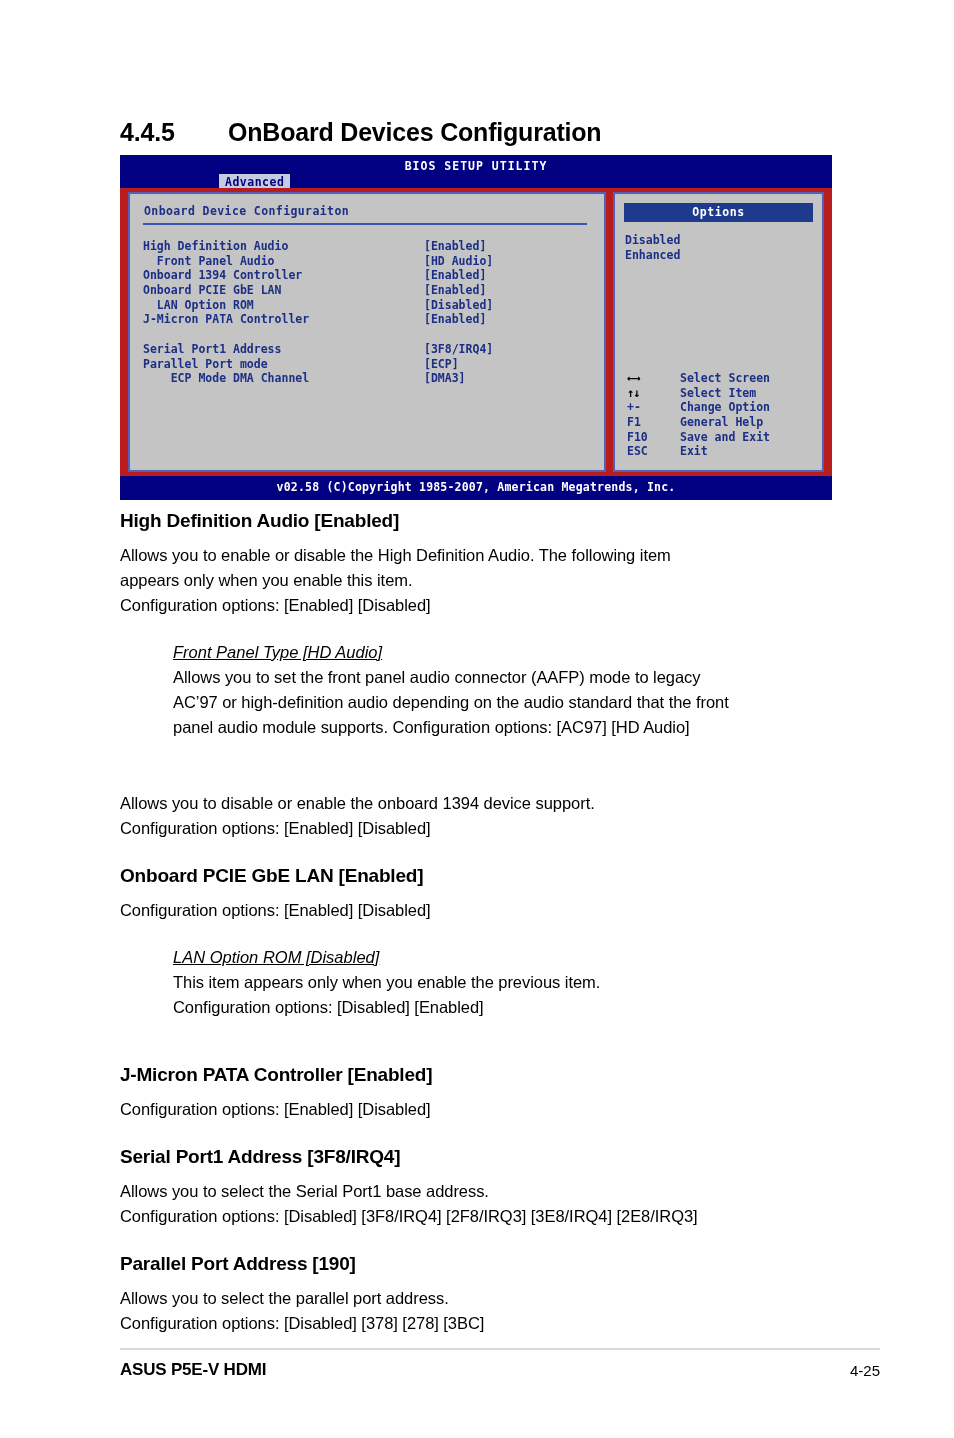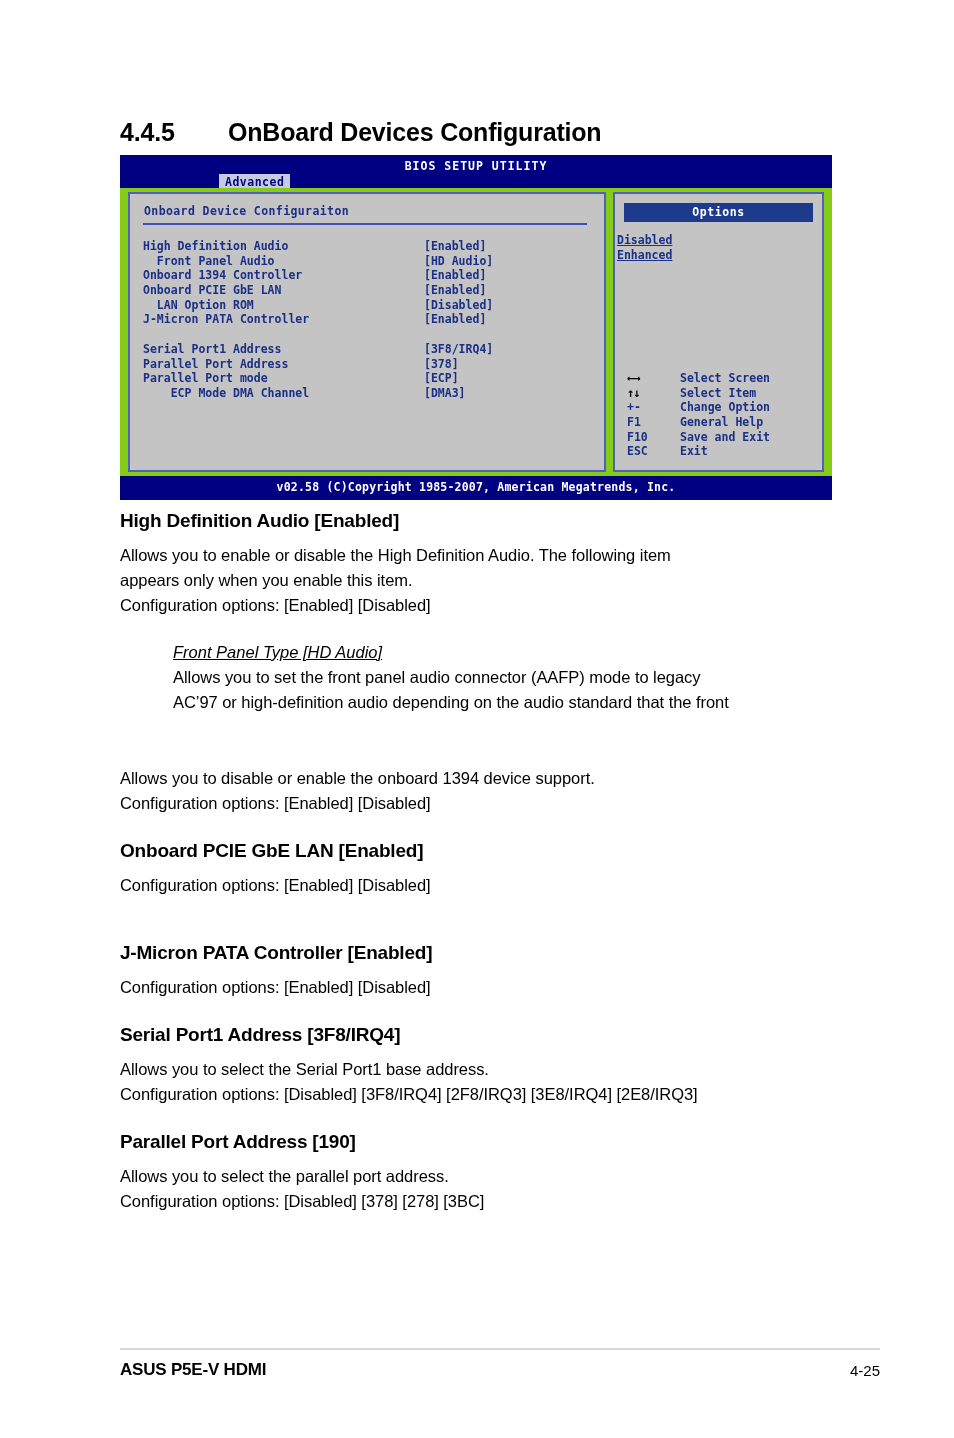--- a/index.html
+++ b/index.html
@@ -74,21 +74,21 @@
     padding: 1px 6px 2px 6px;
     background: #c5cbe0;
     color: #000080;
     letter-spacing: 0.5px;
   }
 
   .bios-body {
     position: absolute;
     left: 0; top: 33px;
     width: 712px; height: 288px;
-    background: #84cc16;
+    background: #b91c1c;
     box-sizing: border-box;
     padding: 4px 5px 4px 5px;
   }
   .panel {
     position: absolute;
     background: #c4c4c4;
     border: 2px solid #5360b8;
     box-sizing: border-box;
   }
   .panel-left {
@@ -141,23 +141,22 @@
     left: 9px; top: 9px;
     width: 189px; height: 19px;
     background: #1e3a8c;
     color: #ffffff;
     text-align: center;
     line-height: 19px;
     letter-spacing: 0.6px;
   }
   .options-items {
     position: absolute;
-    left: 2px; top: 39px;
-    color: #1b2f86;
-    text-decoration: underline;
+    left: 10px; top: 39px;
+    color: #1b2f86;
   }
   .options-items div { height: 14.7px; white-space: pre; }
 
   .legend {
     position: absolute;
     left: 12px;
     top: 177px;
     color: #1b2f86;
   }
   .legend-row {
@@ -278,21 +277,20 @@
         <div class="panel-rule"></div>
         <div class="opt-list" id="settings-list">
             <div class="opt-row"><span class="lab">High Definition Audio</span><span class="val">[Enabled]</span></div>
             <div class="opt-row"><span class="lab">  Front Panel Audio</span><span class="val">[HD Audio]</span></div>
             <div class="opt-row"><span class="lab">Onboard 1394 Controller</span><span class="val">[Enabled]</span></div>
             <div class="opt-row"><span class="lab">Onboard PCIE GbE LAN</span><span class="val">[Enabled]</span></div>
             <div class="opt-row"><span class="lab">  LAN Option ROM</span><span class="val">[Disabled]</span></div>
             <div class="opt-row"><span class="lab">J-Micron PATA Controller</span><span class="val">[Enabled]</span></div>
             <div class="opt-spacer"></div>
             <div class="opt-row"><span class="lab">Serial Port1 Address</span><span class="val">[3F8/IRQ4]</span></div>
-            <div class="opt-row"><span class="lab">Parallel Port Address</span><span class="val">[378]</span></div>
             <div class="opt-row"><span class="lab">Parallel Port mode</span><span class="val">[ECP]</span></div>
             <div class="opt-row"><span class="lab">    ECP Mode DMA Channel</span><span class="val">[DMA3]</span></div>
           </div>
       </div>
 
       <div class="panel panel-right">
         <div class="options-bar">Options</div>
         <div class="options-items" id="options-items">
             <div>Disabled</div>
             <div>Enhanced</div>
@@ -321,36 +319,42 @@
       <div class="gap-sm"></div>
       <p class="body">Allows you to enable or disable the High Definition Audio. The following item</p>
       <p class="body">appears only when you enable this item.</p>
       <p class="body">Configuration options: [Enabled] [Disabled]</p>
     </div>
 
     <div class="blk sub">
       <div><span class="sub-head">Front Panel Type [HD Audio]</span></div>
       <p class="body">Allows you to set the front panel audio connector (AAFP) mode to legacy</p>
       <p class="body">AC’97 or high-definition audio depending on the audio standard that the front</p>
+      <p class="body">panel audio module supports. Configuration options: [AC97] [HD Audio]</p>
     </div>
 
     <div class="gap-md"></div>
 
     <div class="blk">
       <div class="gap-sm"></div>
       <p class="body">Allows you to disable or enable the onboard 1394 device support.</p>
       <p class="body">Configuration options: [Enabled] [Disabled]</p>
     </div>
 
     <div class="blk">
       <h3 class="item">Onboard PCIE GbE LAN [Enabled]</h3>
       <div class="gap-sm"></div>
       <p class="body">Configuration options: [Enabled] [Disabled]</p>
     </div>
 
+    <div class="blk sub">
+      <div><span class="sub-head">LAN Option ROM [Disabled]</span></div>
+      <p class="body">This item appears only when you enable the previous item.</p>
+      <p class="body">Configuration options: [Disabled] [Enabled]</p>
+    </div>
 
     <div class="gap-md"></div>
 
     <div class="blk">
       <h3 class="item">J-Micron PATA Controller [Enabled]</h3>
       <div class="gap-sm"></div>
       <p class="body">Configuration options: [Enabled] [Disabled]</p>
     </div>
 
     <div class="blk">

